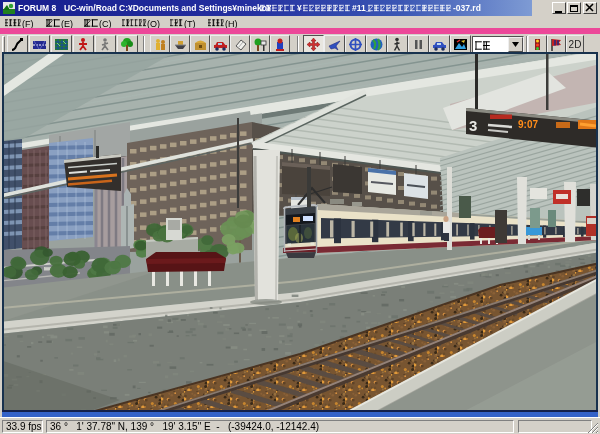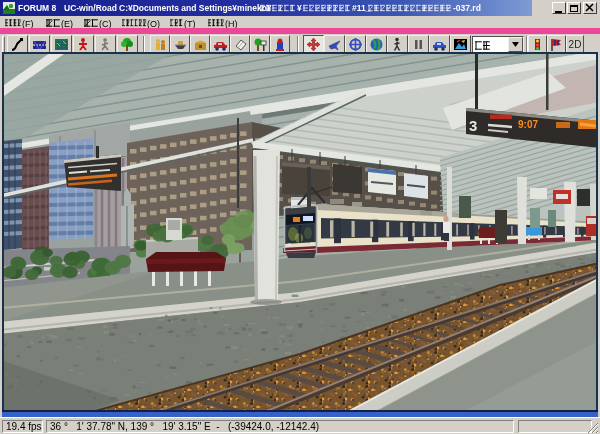--- a/index.html
+++ b/index.html
@@ -1353,20 +1353,20 @@
           <path d="M3,2 V14" stroke="#303030" stroke-width="1.5"></path>
           <path d="M3,2 L12,3 L10,5.5 L12,8 L3,9 Z" fill="#c02020"></path>
           <path d="M6,3 L6,8.6 M9,3.2 L9,8.2" stroke="#202a80" stroke-width="1.5"></path>
         </svg>
       </div>
       <div class="tb" style="left:566px;width:18px;font-size:10px;color:#222">2D</div>
     </div>
     <div id="vframe" class="abs"></div>
     <div id="vblue" class="abs"></div>
     <div id="status" class="abs">
-      <div class="panel" style="left:2px;width:41px">19.4 fps</div>
+      <div class="panel" style="left:2px;width:41px">33.9 fps</div>
       <div class="panel" style="left:46px;width:468px">36 °&nbsp;&nbsp;&nbsp;1' 37.78" N, 139 °&nbsp;&nbsp;&nbsp;19' 3.15" E&nbsp;&nbsp;-&nbsp;&nbsp;&nbsp;(-39424.0, -12142.4)</div>
       <div class="panel" style="left:518px;width:74px"></div>
       <svg style="position:absolute;right:1px;top:4px" width="12" height="12">
         <path d="M11,1 L1,11 M11,5 L5,11 M11,9 L9,11" stroke="#808080" stroke-width="1"></path>
         <path d="M11,2 L2,11 M11,6 L6,11 M11,10 L10,11" stroke="#fff" stroke-width="1"></path>
       </svg>
     </div>
   </div>
 </body></html>

